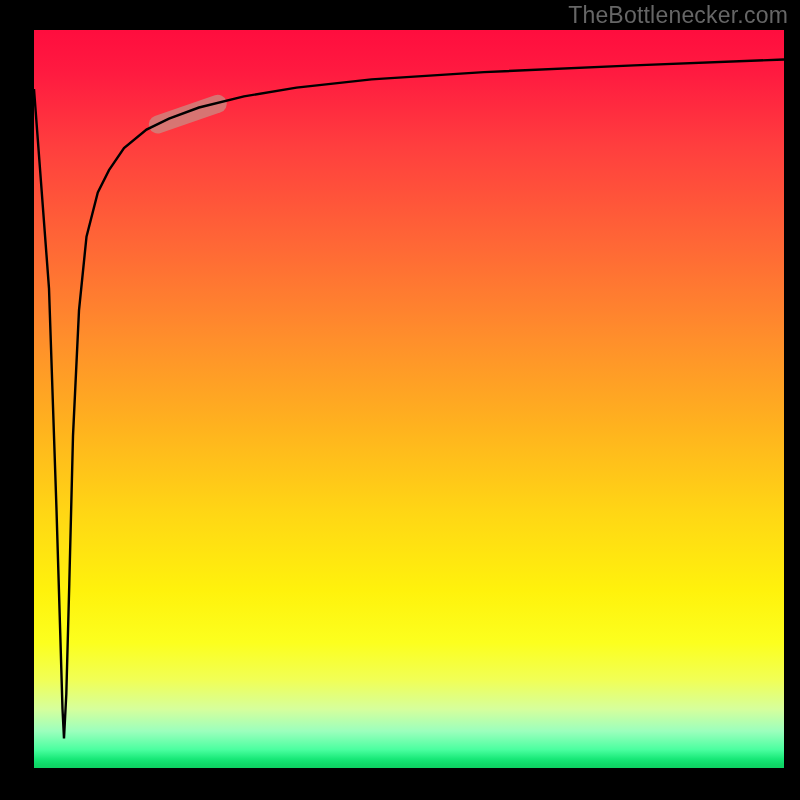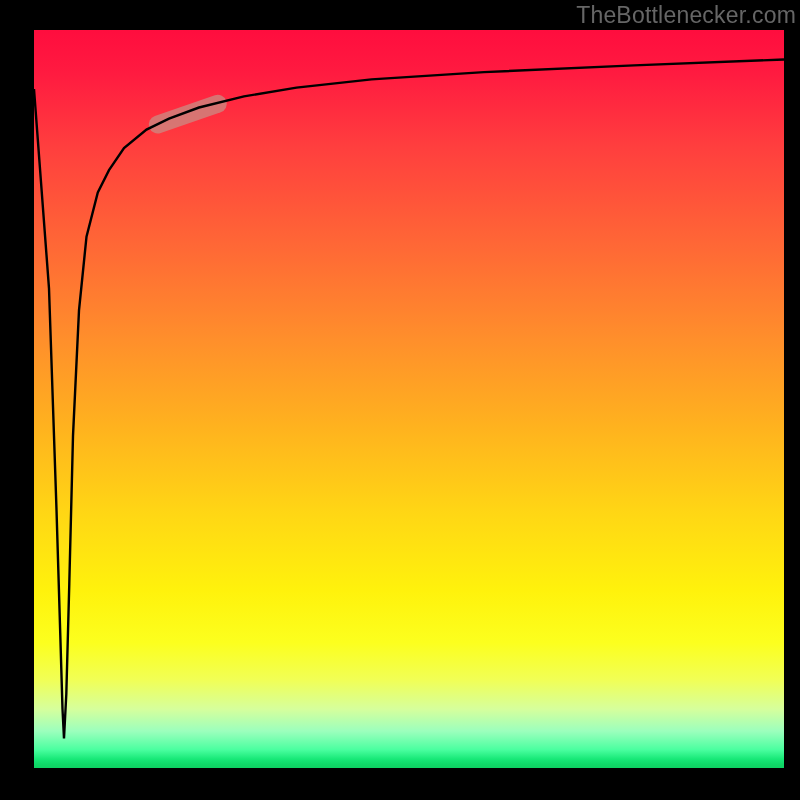--- a/index.html
+++ b/index.html
@@ -12,21 +12,21 @@
     overflow: hidden;
   }
   .stage {
     position: relative;
     width: 800px;
     height: 800px;
   }
   .watermark {
     position: absolute;
     top: 2px;
-    right: 4px;
+    right: 12px;
     font-size: 23px;
     color: #666666;
     font-weight: 400;
     letter-spacing: 0.2px;
     z-index: 10;
   }
   .frame {
     position: absolute;
     background: #000000;
   }

